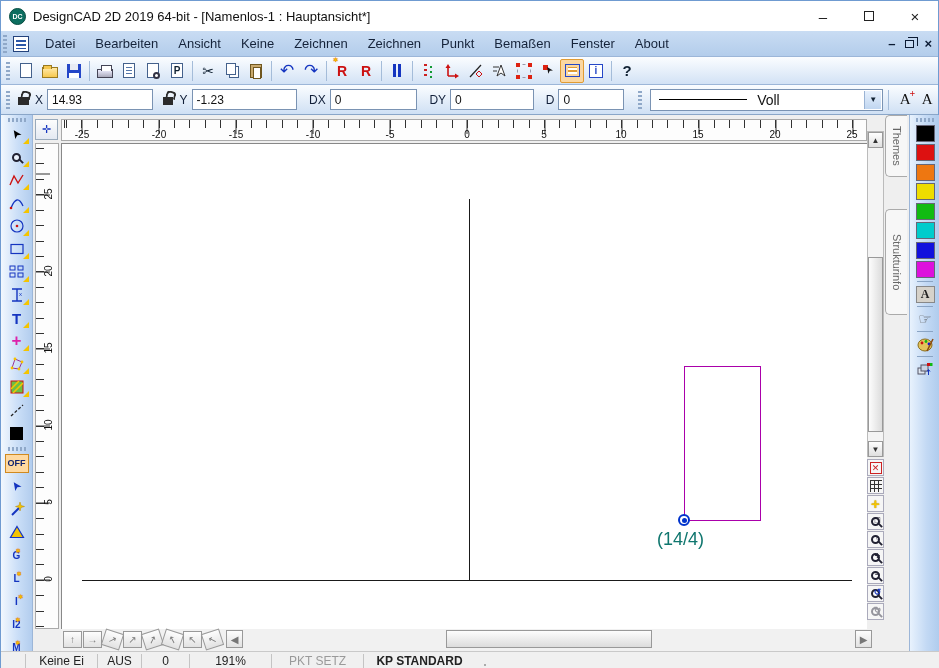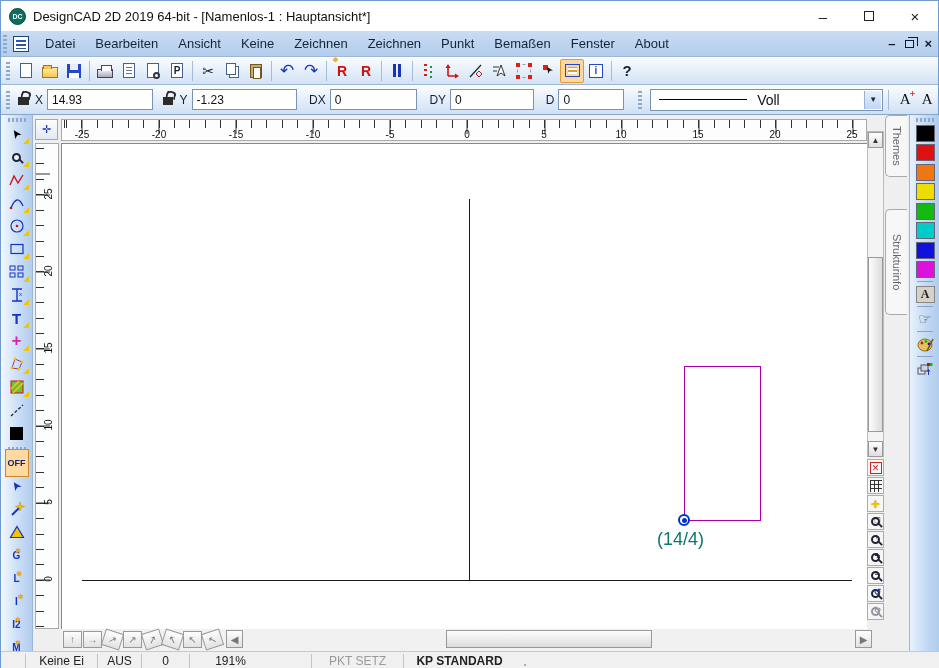--- a/index.html
+++ b/index.html
@@ -120,21 +120,21 @@
 
   .palette { position:absolute; left:0; top:0; width:32px; height:536px;
     background:linear-gradient(90deg,#f2f8fe,#cadef7 55%,#b2cdee); border-right:1px solid #9cb6d8;}
   .hgrip { height:4px; width:18px; margin:3px auto 1px auto;
     background-image:repeating-linear-gradient(90deg,#8fa8c8 0 2px,transparent 2px 4px);}
   .pal-item { width:28px; height:22px; margin:1px auto 0 auto; display:flex; align-items:center;
     justify-content:center; position:relative; font-size:13px;}
   .fly::after { content:""; position:absolute; right:2px; bottom:1px; width:0; height:0;
     border-left:6px solid transparent; border-bottom:6px solid #f4c400;}
   .blacksq { width:13px; height:13px; background:#000; }
-  .offbtn { width:24px; height:28px; background:#ffd9a0; border:1px solid #d08a20;
+  .offbtn { width:24px; height:19px; background:#ffd9a0; border:1px solid #d08a20;
     color:#13246e; font-size:9px; font-weight:bold; display:flex; align-items:center;
     justify-content:center; }
   .snapletter { color:#1535c0; font-weight:bold; font-size:10px; position:relative; }
 
   .corner-btn { left:34px; top:4px; width:23px; height:21px; background:linear-gradient(#fdfdfd,#e3e9f2);
     border:1px solid #9ab; display:flex; align-items:center; justify-content:center; color:#234; font-size:11px;}
 
   .h-ruler { left:60px; top:4px; width:806px; height:22px; background:#fdfdfd; border:1px solid #aaa;
     overflow:hidden;}
   .h-minor,.h-major { position:absolute; left:0; top:0; width:100%; }
@@ -211,21 +211,21 @@
   .h-left { position:absolute; top:1px; left:165px; width:17px; height:18px;}
   .h-right { position:absolute; top:1px; left:794px; width:17px; height:18px;}
 
   
   .statusbar { position:absolute; left:0; top:650px; width:939px; height:18px; background:#f0f0f0;
     border-top:1px solid #c9c9c9; display:flex; align-items:center; font-size:12px; color:#222;}
   .sb-mode { padding-left:6px; flex:1; }
   .sb-cell { border-left:1px solid #c4c4c4; height:14px; display:flex; align-items:center;
     justify-content:center; padding:0 6px;}
   .sb-c0{width:72px;margin-left:24px;} .sb-c1{width:44px;} .sb-c2{width:48px;} .sb-c3{width:82px;}
-  .sb-c4{width:92px; color:#9a9a9a;margin-left:40px;} .sb-c5{width:112px; font-weight:bold; font-size:12px;}
+  .sb-c4{width:92px; color:#9a9a9a;} .sb-c5{width:112px; font-weight:bold; font-size:12px;}
   .sb-grip { width:12px; height:12px; margin-right:2px; position:relative;}
   .sb-grip::after{ content:""; position:absolute; right:1px; bottom:1px; width:2px; height:2px;
     background:#aaa; box-shadow:-4px 4px 0 0 #aaa? , -4px 0 0 0 #aaa, 0 -4px 0 0 #aaa;}
 </style>
 </head>
 <body>
 
 <div class="window">
 
   <div class="titlebar">

